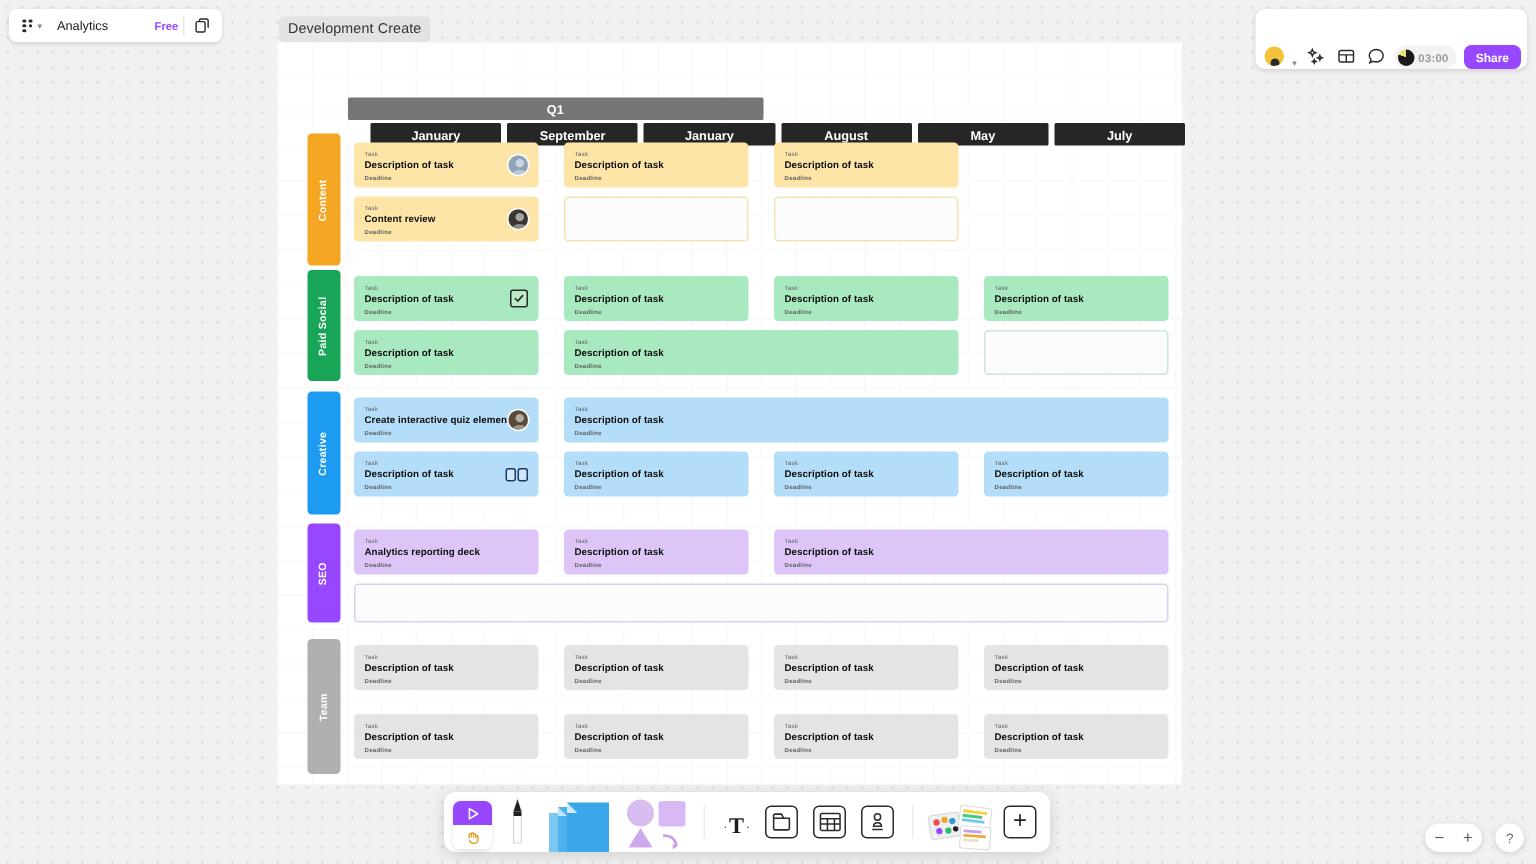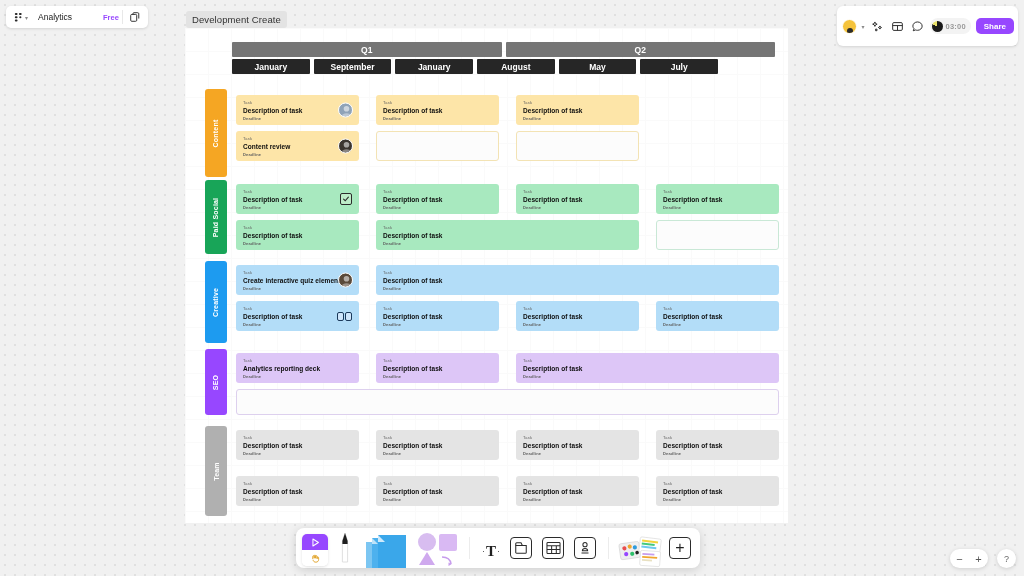--- a/index.html
+++ b/index.html
@@ -39,29 +39,29 @@
   #frame-grid {
     position: absolute; left: 0; top: 0; right: 0; bottom: 0;
     background-image:
       linear-gradient(to right, #fafafa 0 1px, transparent 1px 100%),
       linear-gradient(to bottom, #fafafa 0 1px, transparent 1px 100%);
     background-size: 23px 23px;
     pointer-events: none;
   }
 
   
-  .q-row, .m-row { position: absolute; display: flex; gap: 4px; }
+  .q-row, .m-row { position: absolute; display: flex; gap: 4px; margin-top: 23px; }
   .q-row { left: 47px; top: 14px; width: 543px; height: 15px; }
   .q-cell {
     background: #757575; color: #fff;
     font-size: 8.5px; font-weight: bold;
     display: flex; align-items: center; justify-content: center;
     border-radius: 1px;
   }
-  .m-row { left: 47px; top: 31px; width: 486px; height: 15px; }
+  .m-row { left: 62px; top: 31px; width: 543px; height: 15px; }
   .m-cell {
     background: #262626; color: #fff;
     font-size: 8.5px; font-weight: bold;
     display: flex; align-items: center; justify-content: center;
     border-radius: 1px; flex: 1 1 0;
   }
 
   
   .lane { position: absolute; left: 20px; display: flex; }
   .lane-label {
@@ -124,21 +124,21 @@
   }
   #topbar-left .seg { display: flex; align-items: center; height: 100%; padding: 0 3px; }
   .divider-v { width: 1px; height: 14px; background: #e8e8e8; margin: 0 3px; }
   .fname { font-size: 8.5px; color: #1a1a1a; padding: 0 5px; }
   .fbadge { font-size: 7.5px; color: #9747ff; font-weight: bold; padding-left: 26px; }
   .ic { display: flex; align-items: center; justify-content: center; }
 
   #topbar-right {
     position: absolute; right: 6px; top: 6px; height: 40px;
     background: #fff; border-radius: 6px;
-    display: flex; align-items: center; gap: 2px;
+    display: flex; align-items: flex-end; gap: 2px;
     box-shadow: 0 1px 3px rgba(0,0,0,.13);
     padding: 0 4px;
   }
   .av-chip {
     width: 15px; height: 15px; border-radius: 50%;
     background: #f5c33b; border: 1.2px solid #fff;
     display: flex; align-items: flex-end; justify-content: center; overflow: hidden;
   }
   .av-chip .head { width: 6px; height: 6px; border-radius: 50%; background: #2a2a2a; margin-bottom: -1px; }
   .caret { font-size: 6px; color: #8a8a8a; margin: 0 2px 0 1px; }
@@ -197,21 +197,20 @@
 
 <div id="canvas"></div>
 
 <div id="frame-label">Development Create</div>
 
 <div id="frame">
   <div id="frame-grid"></div>
 
   <div class="q-row" id="q-row">
       <div class="q-cell" style="width: 276.5px;">Q1</div>
-      <div class="q-cell" style="width: 276.5px;">Q2</div>
     </div>
 
   <div class="m-row" id="m-row">
       <div class="m-cell">January</div>
       <div class="m-cell">September</div>
       <div class="m-cell">January</div>
       <div class="m-cell">August</div>
       <div class="m-cell">May</div>
       <div class="m-cell">July</div>
     </div>

